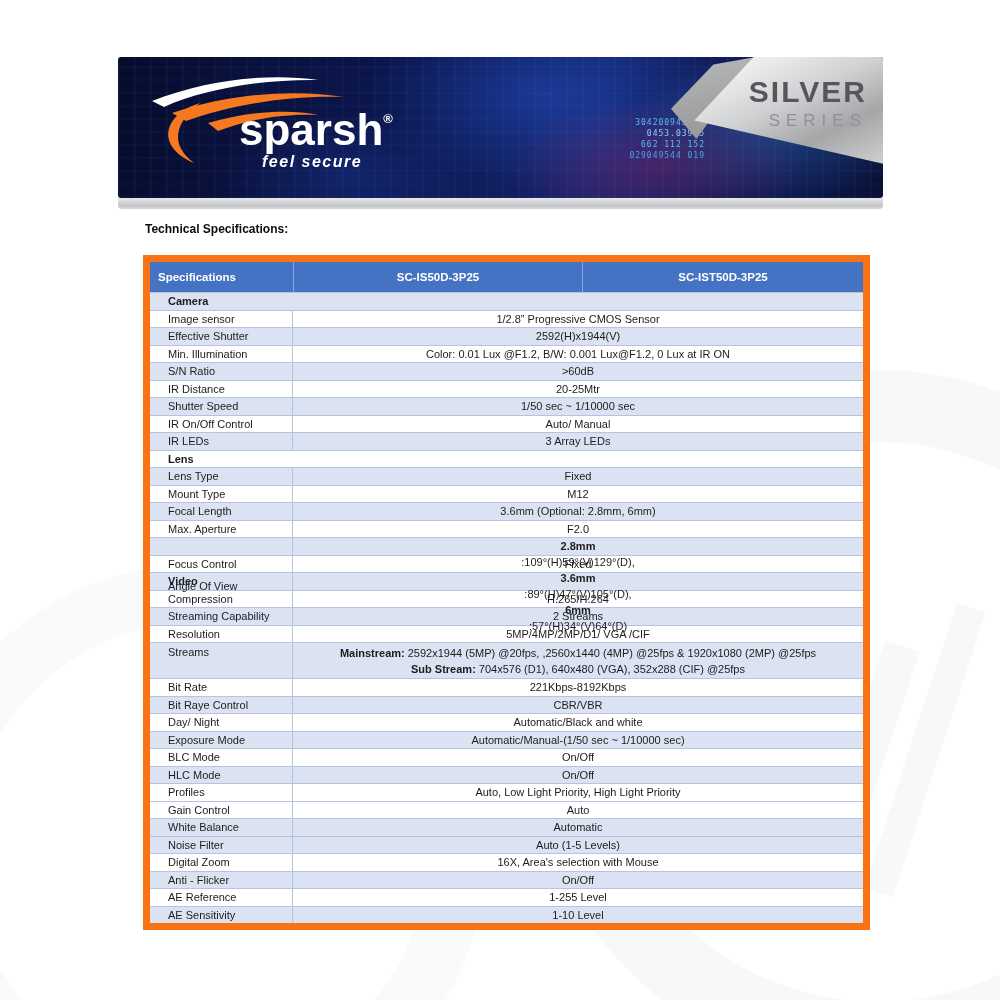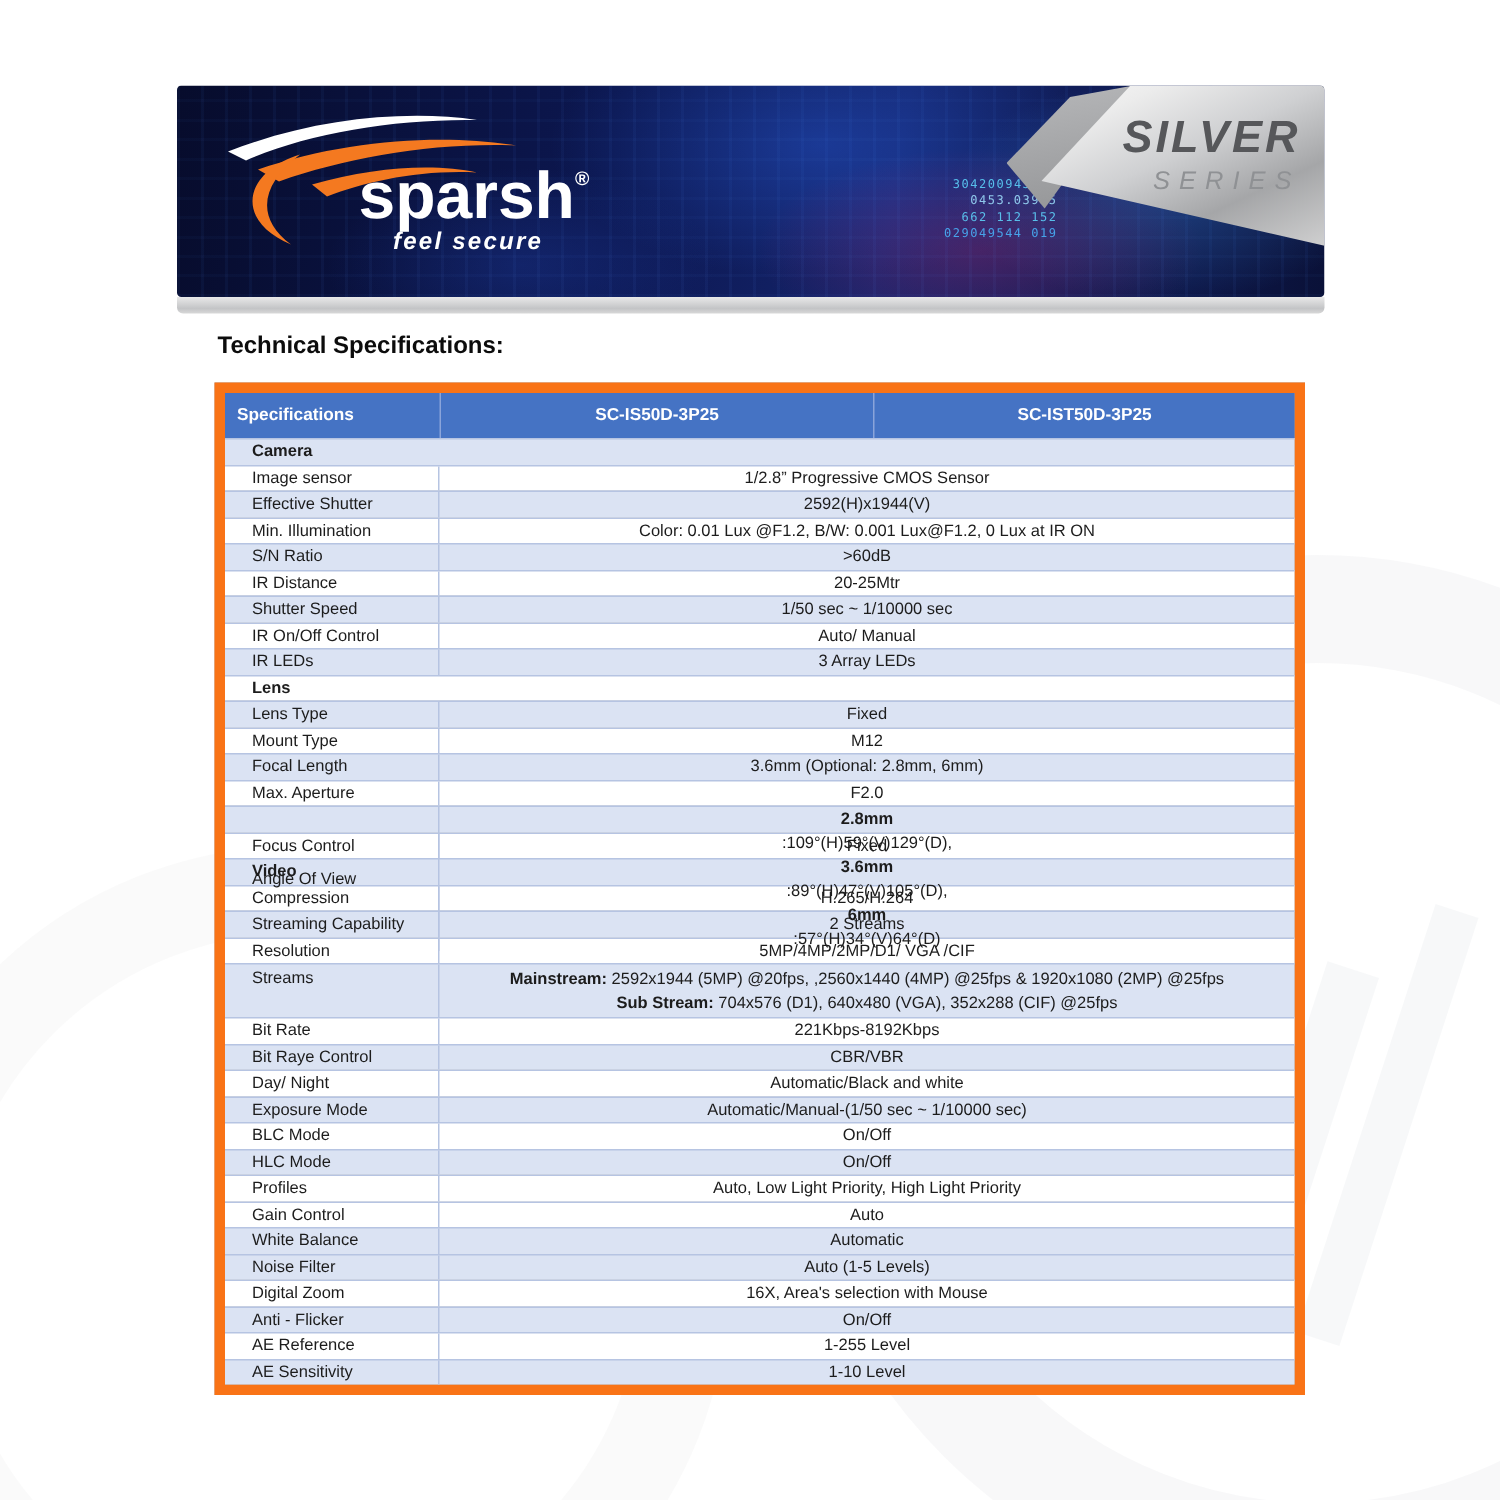--- a/index.html
+++ b/index.html
@@ -47,30 +47,30 @@
   .logo svg{position:absolute;left:0;top:0;}
   .logo-text{position:absolute;left:56px;top:24px;font-size:44px;font-weight:bold;
     color:#ffffff;letter-spacing:0px;line-height:44px;margin-left:45px;}
   .logo-reg{font-size:13px;vertical-align:22px;font-weight:bold;}
   .logo-tagline{position:absolute;left:124px;top:80px;font-size:16px;font-weight:bold;
     font-style:italic;color:#ffffff;letter-spacing:1.5px;}
 
   
   .silver{position:absolute;top:0;right:0;width:212px;height:120px;
     clip-path:polygon(39% 0, 100% 0, 100% 89%, 11% 53%);
-    background:linear-gradient(155deg,#fdfdfd 0%,#ececec 22%,#cfd0d2 45%,#a5a6a8 68%,#d9d9d9 100%);font-style:italic;}
+    background:linear-gradient(155deg,#fdfdfd 0%,#ececec 22%,#cfd0d2 45%,#a5a6a8 68%,#d9d9d9 100%);}
   .silver-fold{position:absolute;top:0;right:0;width:212px;height:152px;
     clip-path:polygon(40% 0, 12% 54%, 0% 34%, 20% 5%);
     background:linear-gradient(170deg,#b7b8ba,#717274);}
   .silver-text{position:absolute;top:20px;right:16px;text-align:right;line-height:1;}
   .silver-line1{font-size:30px;font-weight:bold;color:#56575a;letter-spacing:2px;}
   .silver-line2{font-size:17px;color:#8f9194;letter-spacing:6px;margin-top:5px;}
 
   
-  .page-title{position:absolute;left:145px;top:222px;font-size:16px;font-weight:bold;color:#0c0c0c;}
+  .page-title{position:absolute;left:145px;top:222px;font-size:12px;font-weight:bold;color:#0c0c0c;}
 
   
   .spec-table{position:absolute;left:143px;top:255px;width:727px;background:#a3a3a3;
     border:7px solid #f97316;box-sizing:border-box;font-size:11px;}
   .thead{display:grid;grid-template-columns:143px 289px 1fr;height:30px;
     background:#4573c4;color:#ffffff;font-weight:bold;font-size:11.5px;}
   .hcell{display:flex;align-items:center;justify-content:center;}
   .hcell:first-child{justify-content:flex-start;padding-left:8px;}
   .hcell + .hcell{border-left:1px solid #8aa4da;}
 

